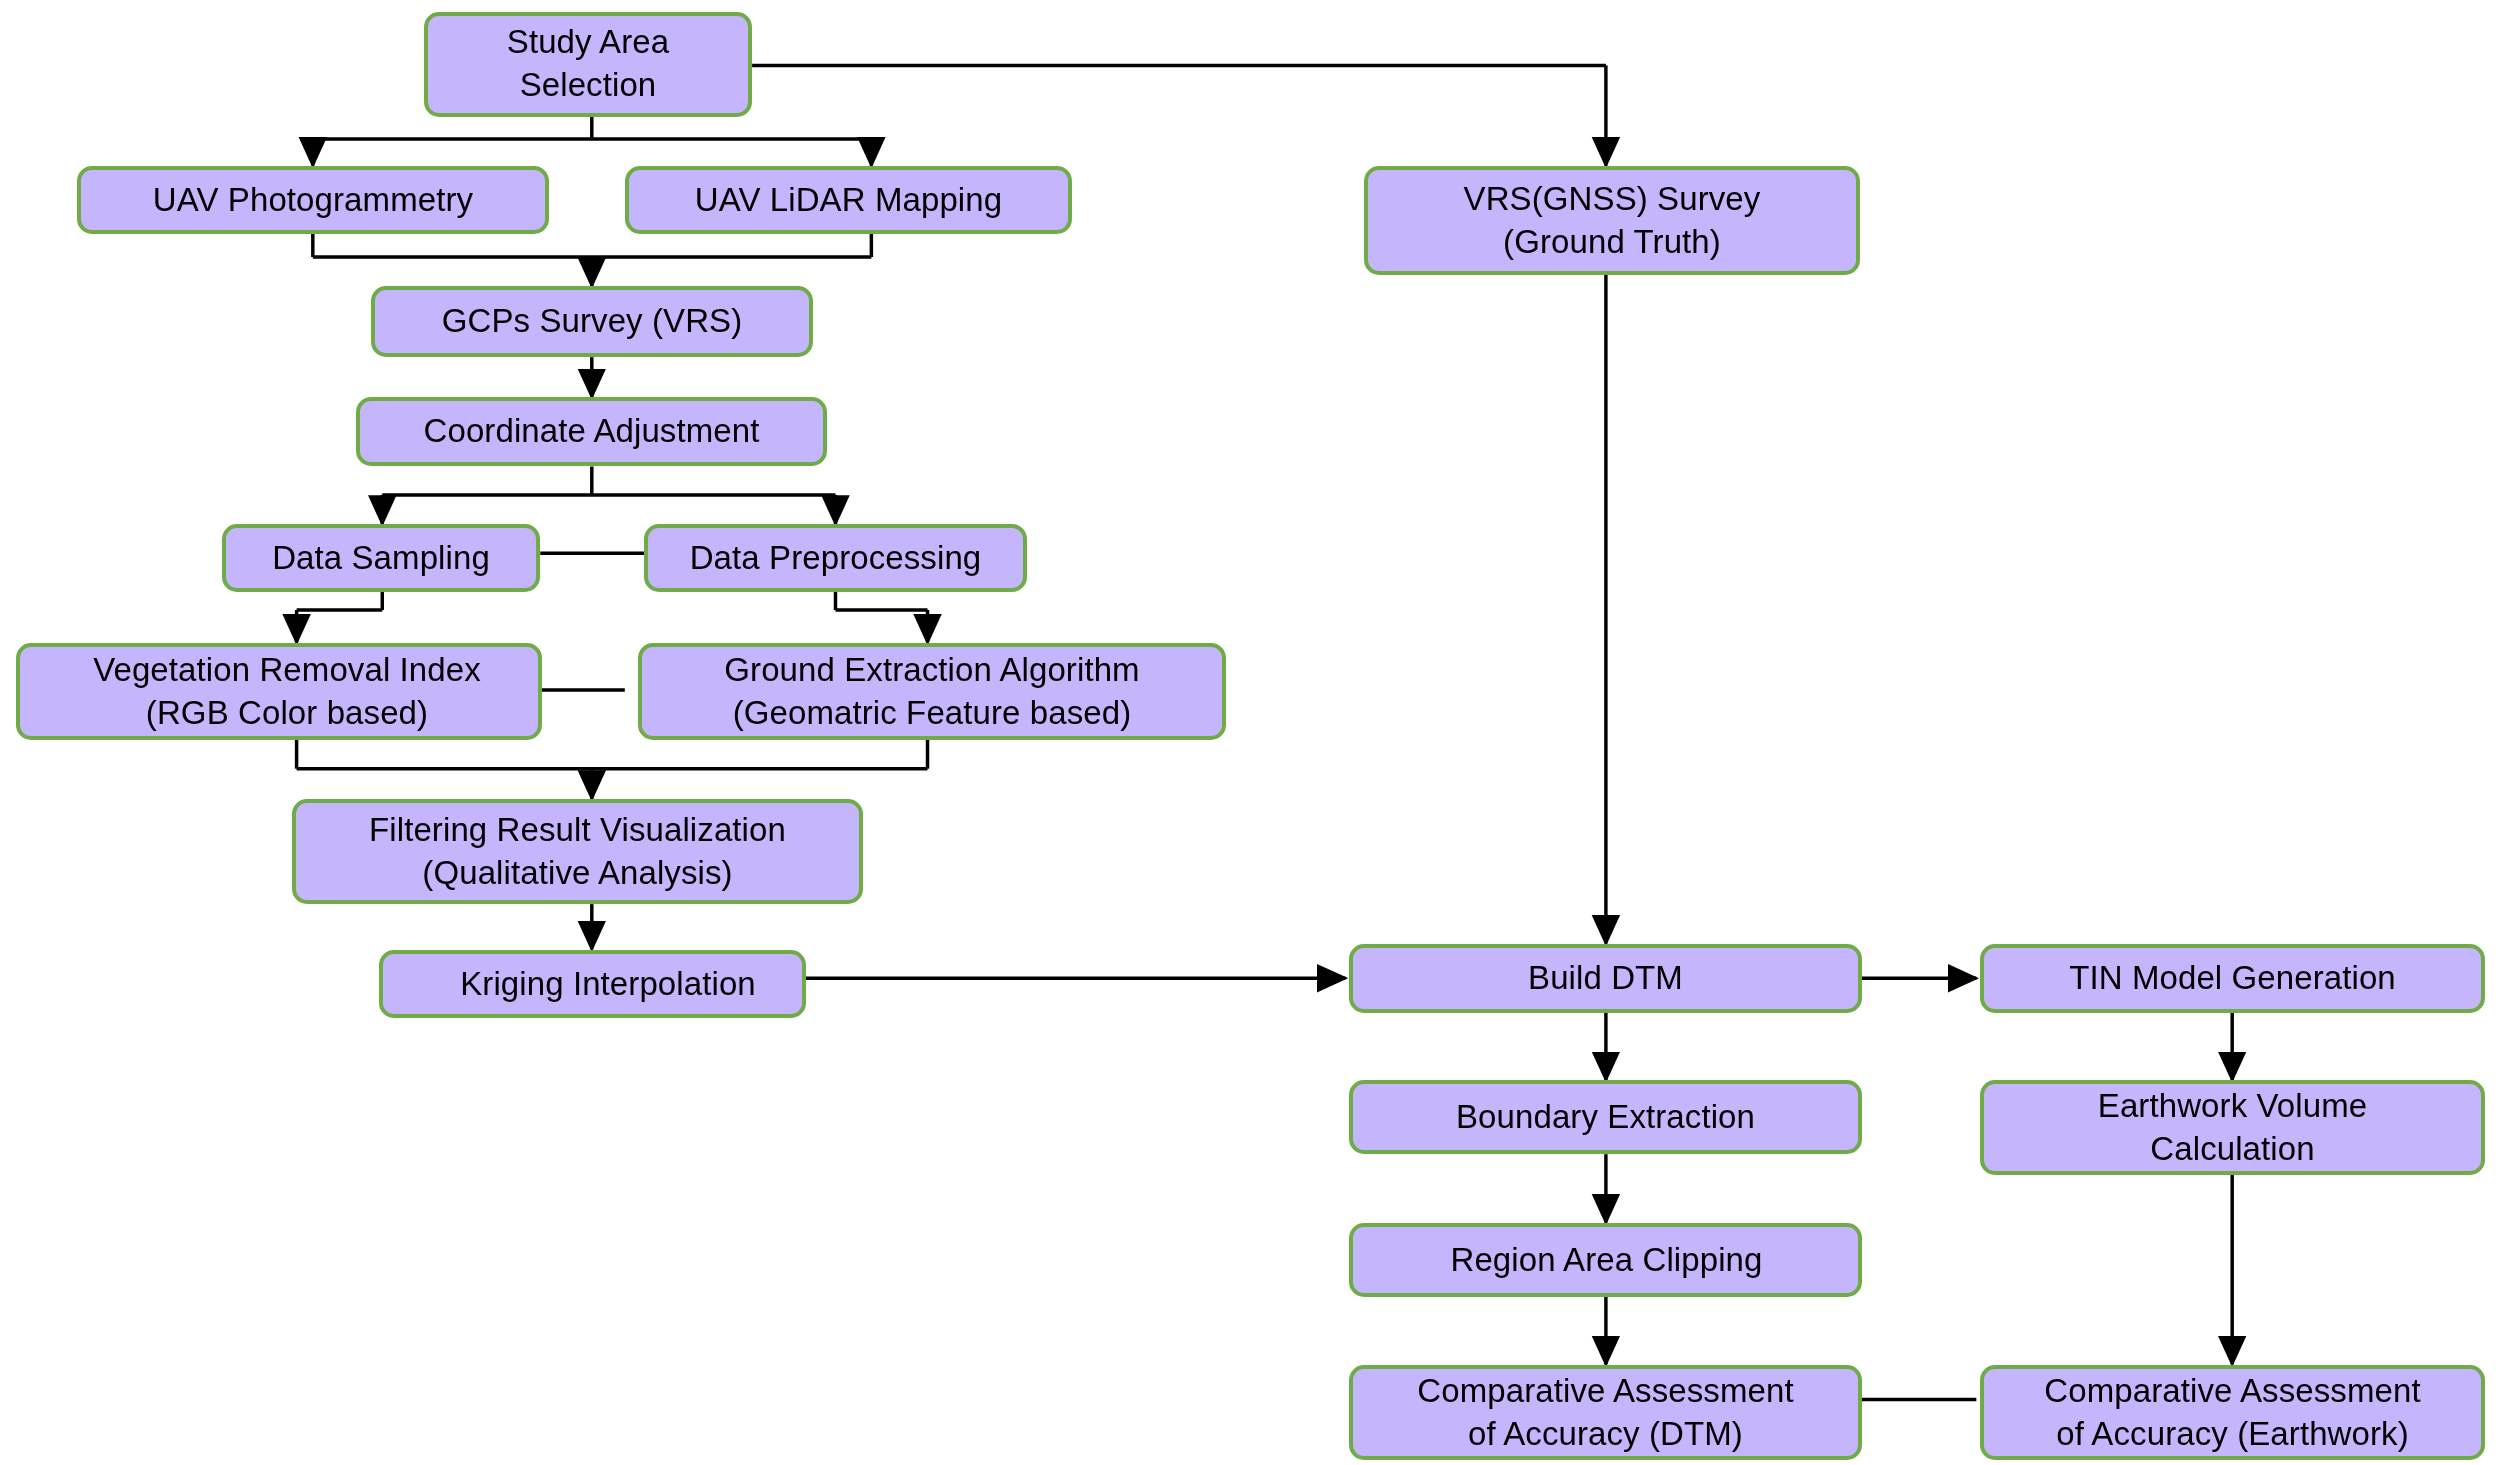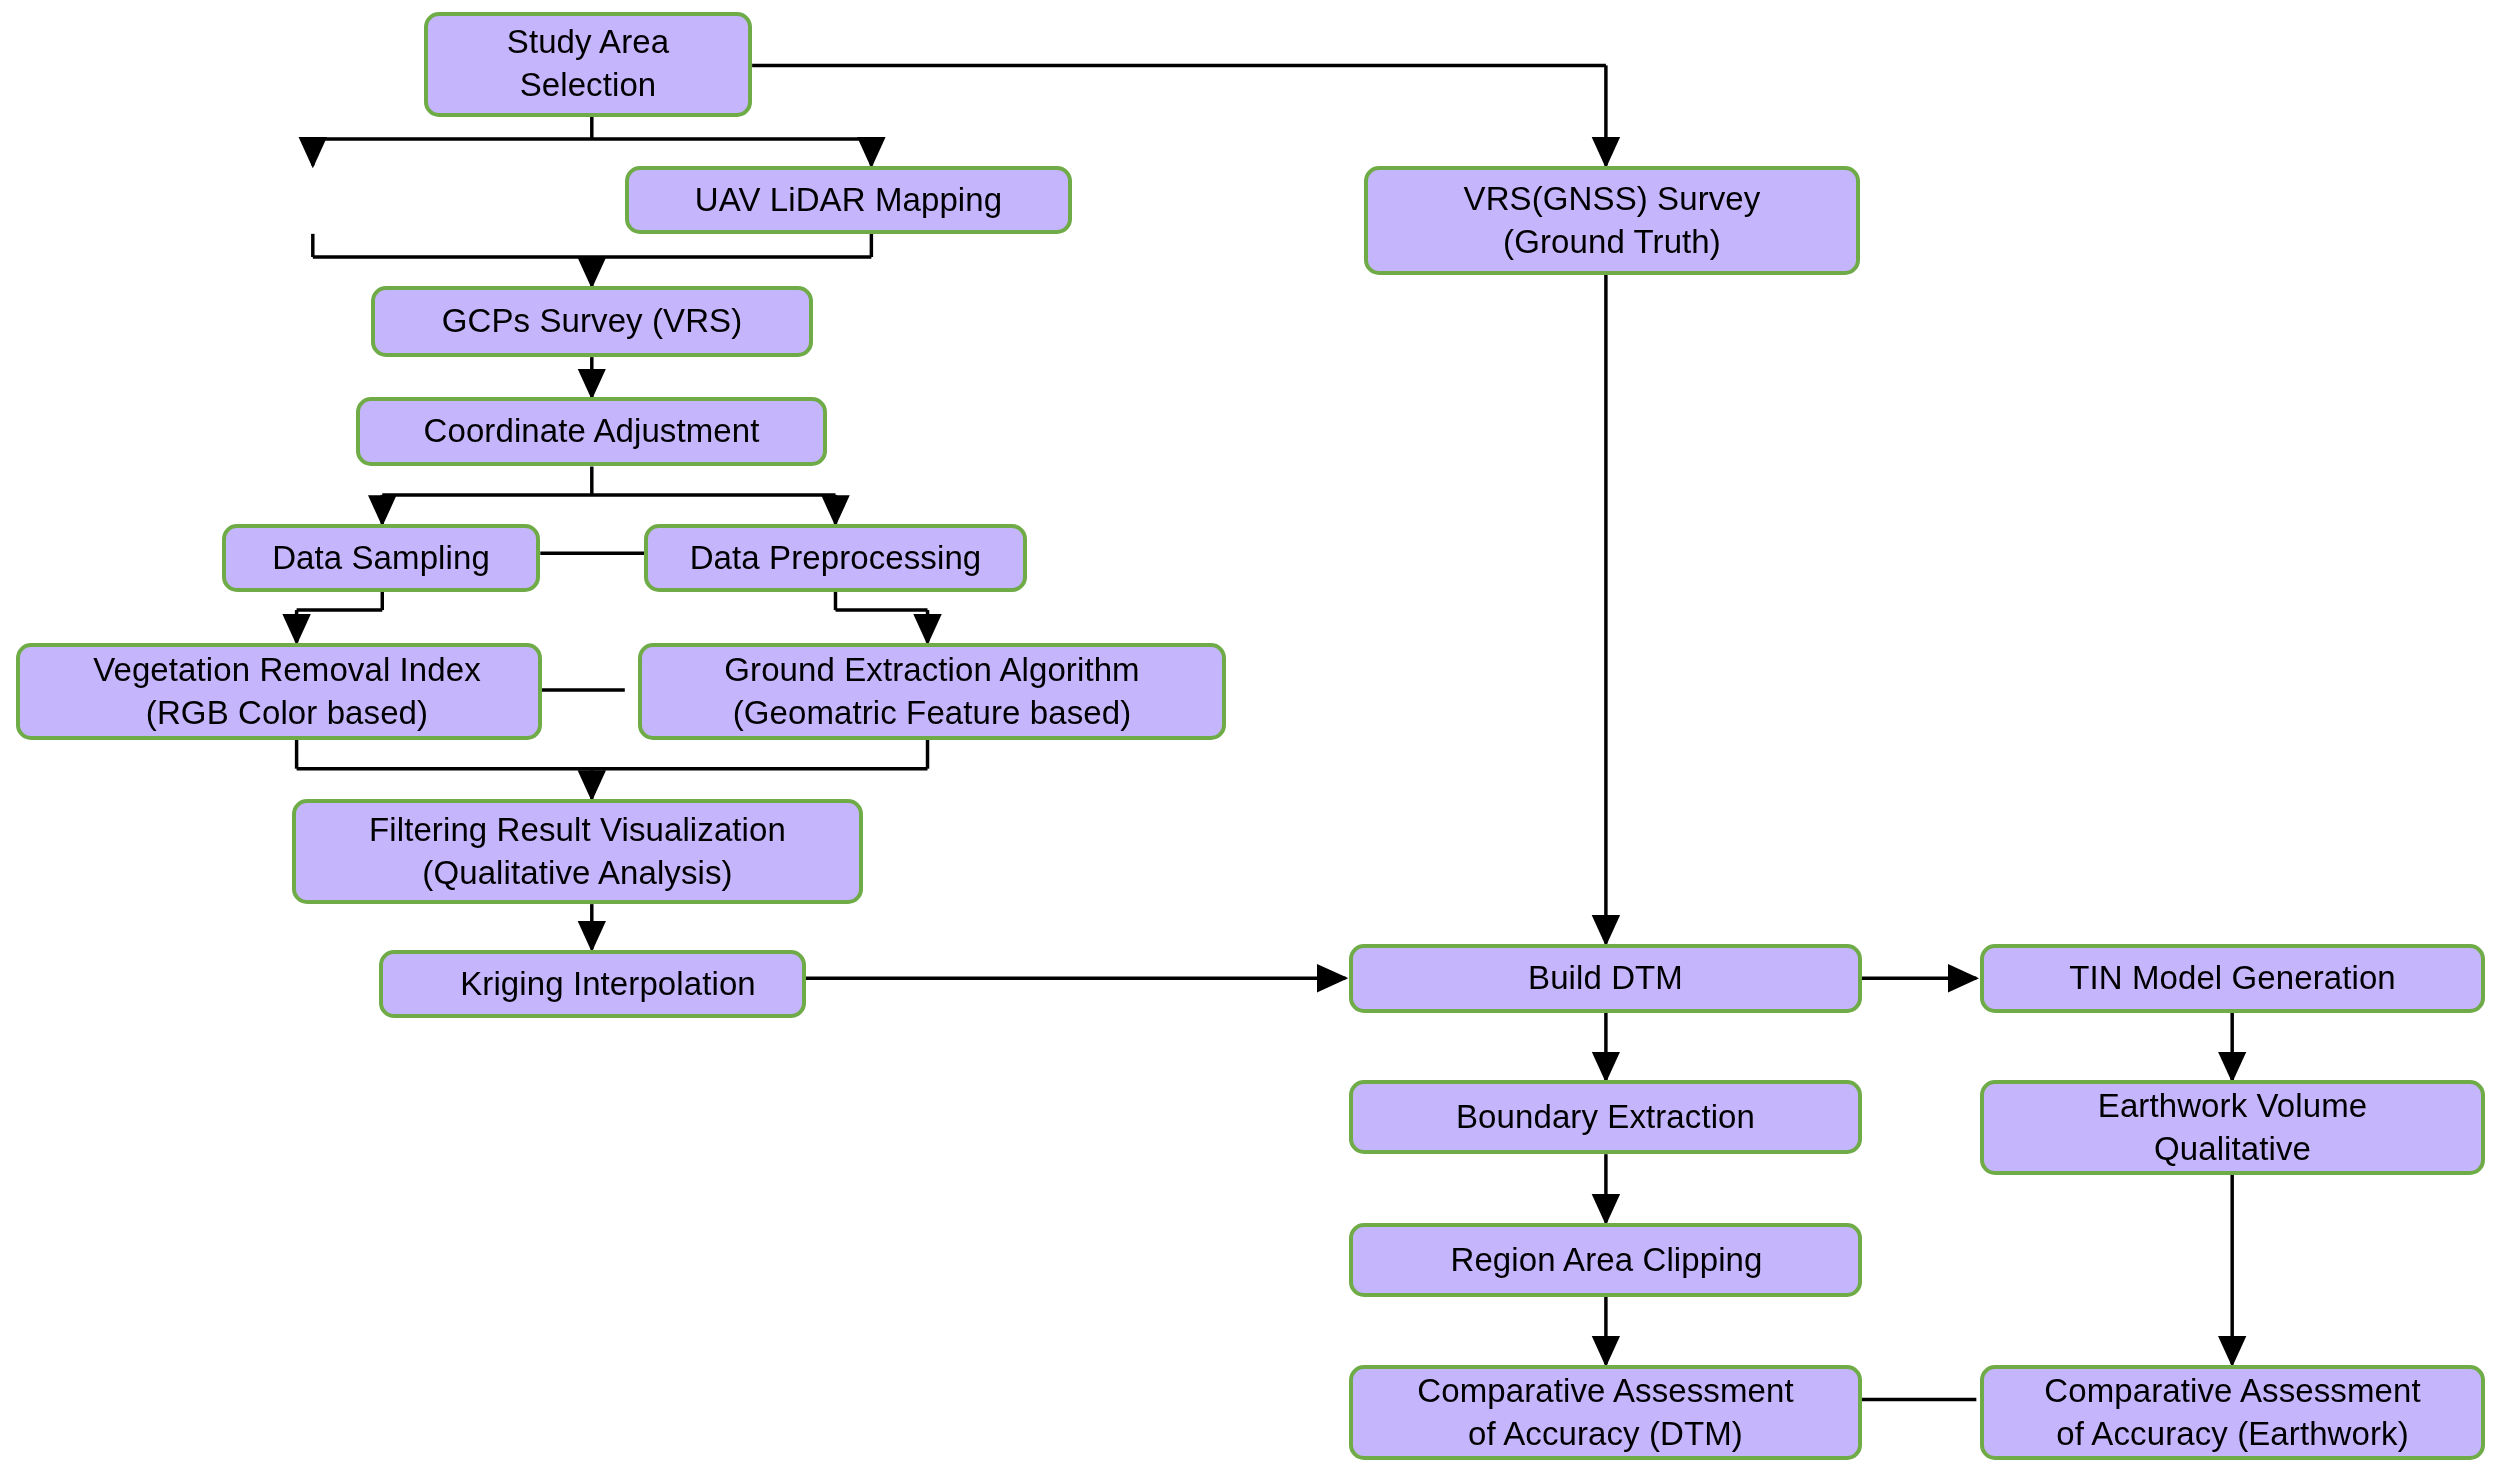--- a/index.html
+++ b/index.html
@@ -113,20 +113,23 @@
 
       <path d="M3216,2418 L3414,2418"></path>
     </g>
   </svg>
 
   <div class="node" style="left:424px; top:11.6px; width:328px; height:105px;">
     <span class="ln">Study Area</span>
     <span class="ln">Selection</span>
   </div>
 
+  <div class="node" style="left:77px; top:166px; width:472px; height:68px;">
+    <span class="ln">UAV Photogrammetry</span>
+  </div>
 
   <div class="node" style="left:625px; top:166px; width:447px; height:68px;">
     <span class="ln">UAV LiDAR Mapping</span>
   </div>
 
   <div class="node" style="left:371px; top:286px; width:442px; height:71px;">
     <span class="ln">GCPs Survey (VRS)</span>
   </div>
 
   <div class="node" style="left:1364px; top:166px; width:496px; height:109px;">
@@ -172,21 +175,21 @@
   <div class="node" style="left:1980px; top:944px; width:505px; height:69px;">
     <span class="ln">TIN Model Generation</span>
   </div>
 
   <div class="node" style="left:1349px; top:1080px; width:513px; height:74px;">
     <span class="ln">Boundary Extraction</span>
   </div>
 
   <div class="node" style="left:1980px; top:1080px; width:505px; height:95px;">
     <span class="ln">Earthwork Volume</span>
-    <span class="ln">Qualitative</span>
+    <span class="ln">Calculation</span>
   </div>
 
   <div class="node" style="left:1349px; top:1223px; width:513px; height:74px;padding-left:10px;">
     <span class="ln">Region Area Clipping</span>
   </div>
 
   <div class="node" style="left:1349px; top:1365px; width:513px; height:95px;">
     <span class="ln">Comparative Assessment</span>
     <span class="ln">of Accuracy (DTM)</span>
   </div>

